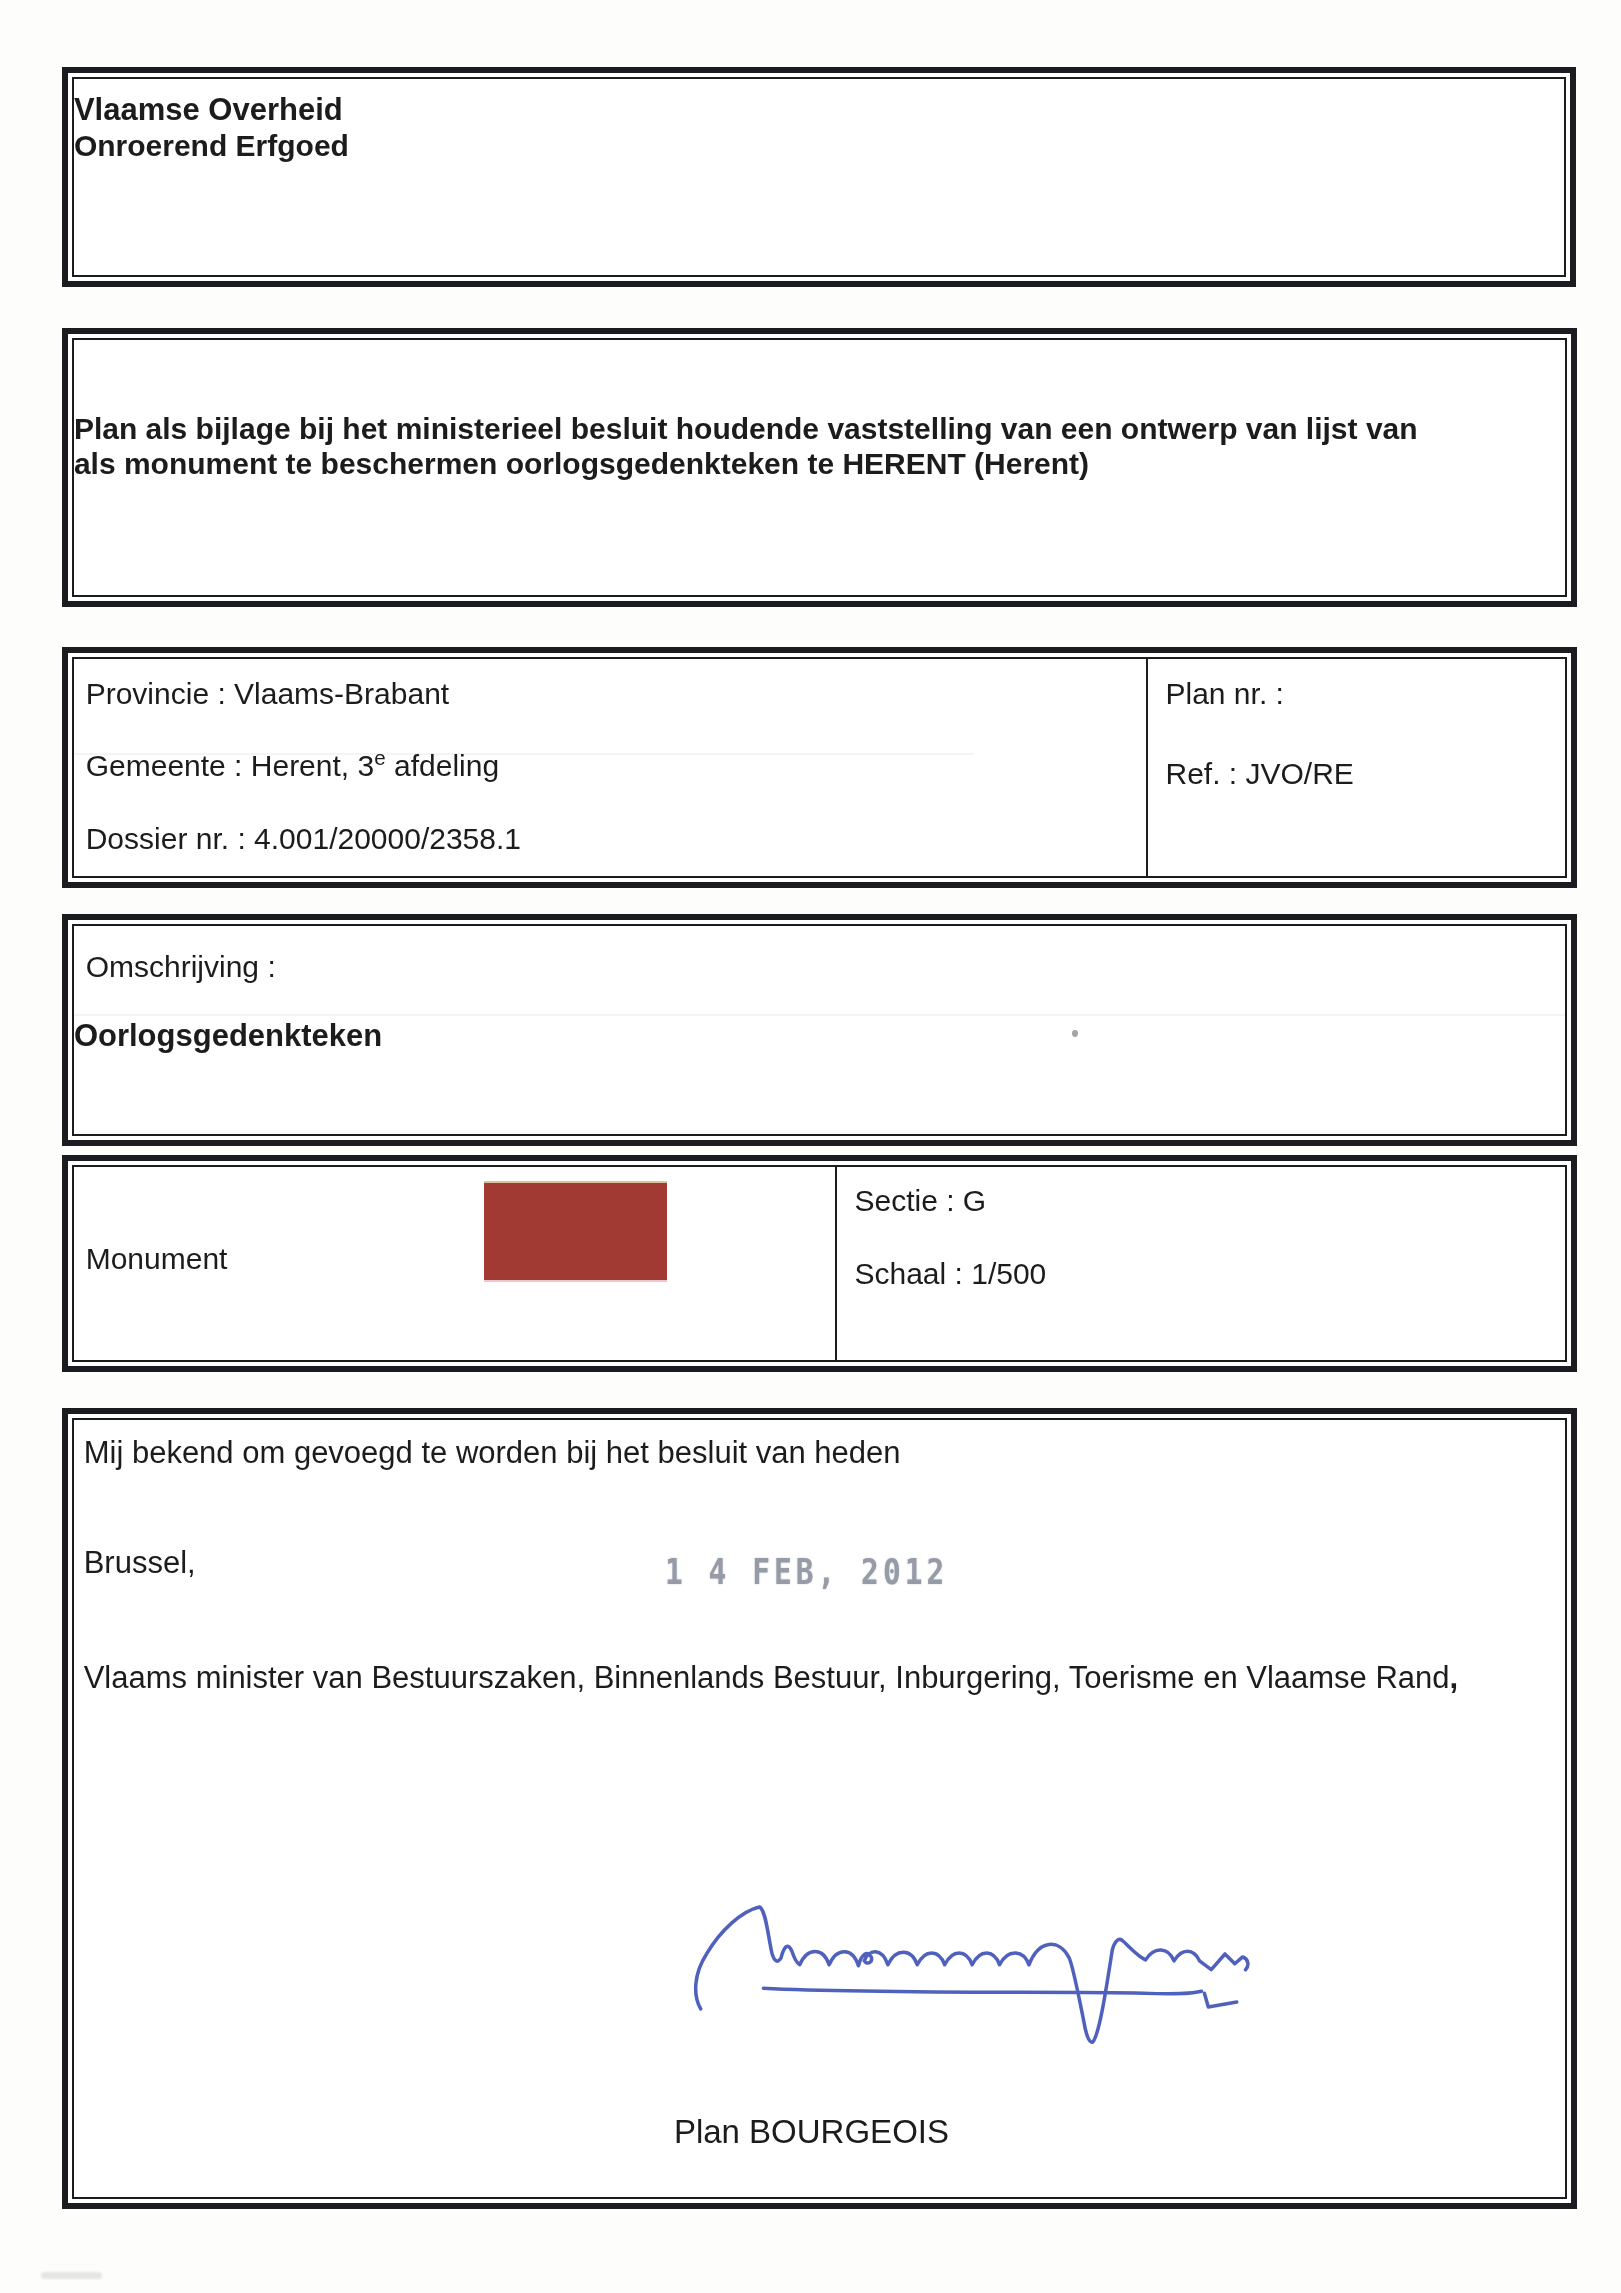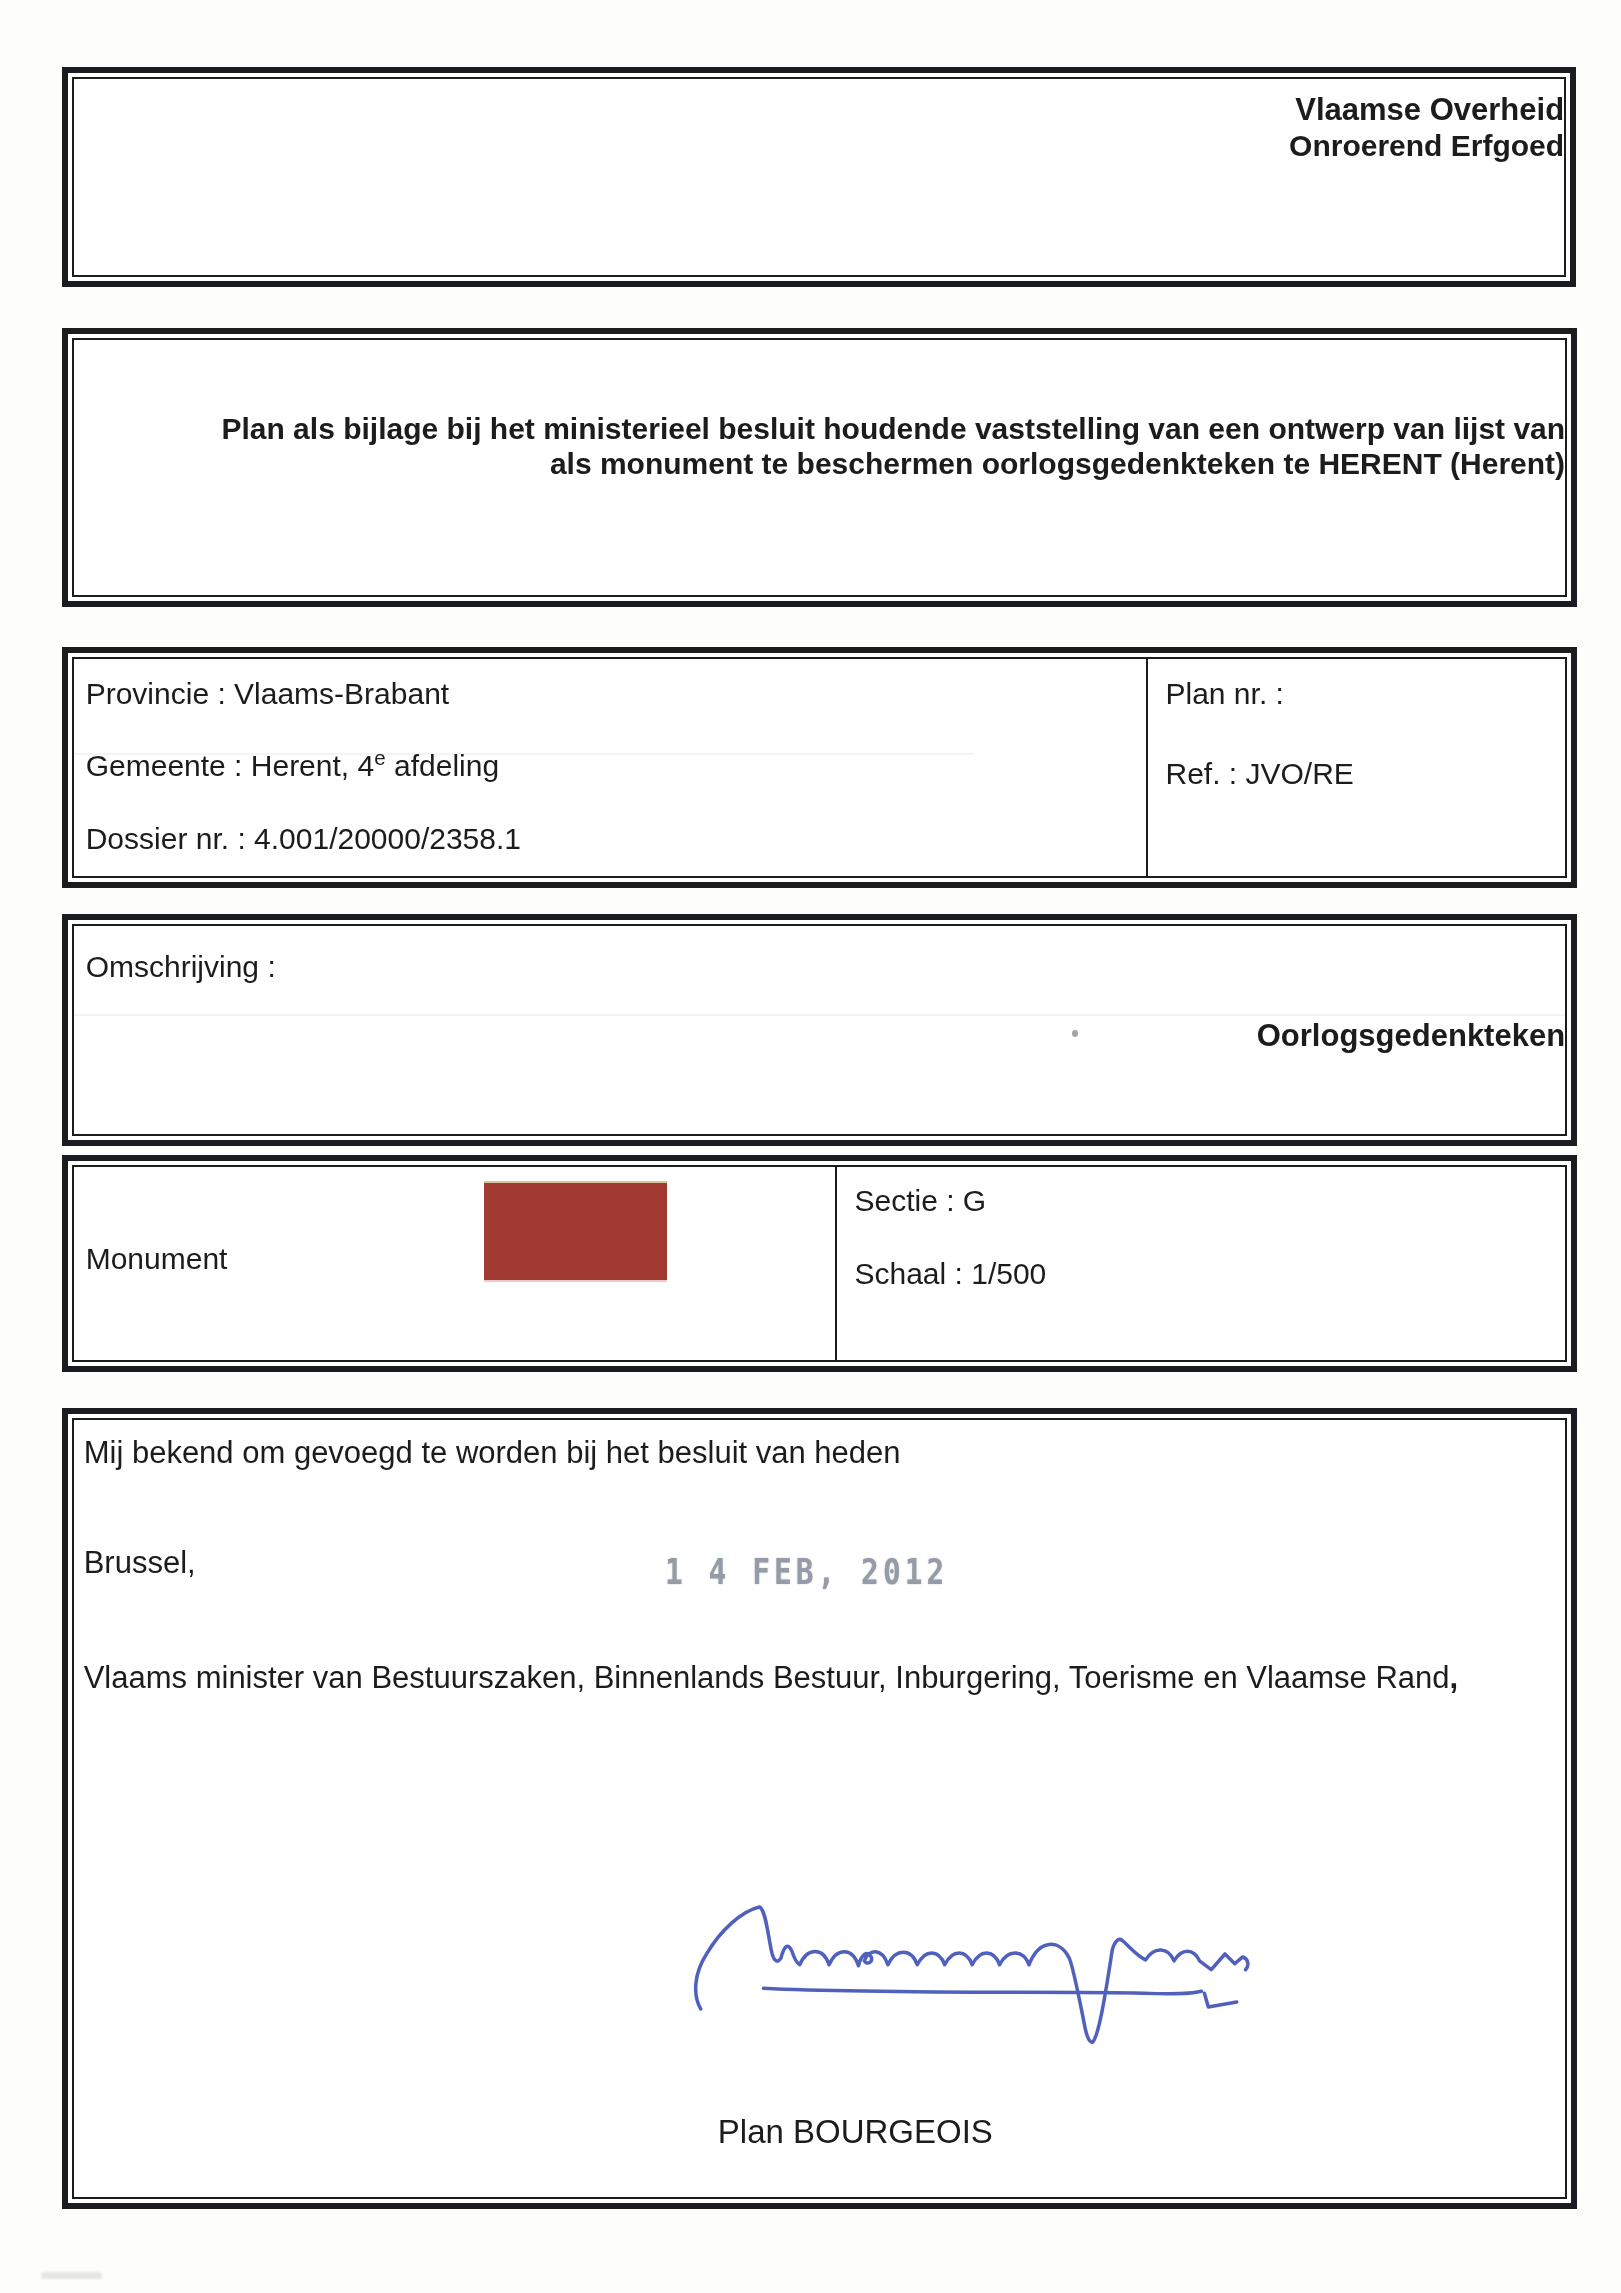--- a/index.html
+++ b/index.html
@@ -14,21 +14,21 @@
   body{font-family:"Liberation Sans","DejaVu Sans",sans-serif;color:var(--text);}
   .page{
     position:relative;width:1621px;height:2294px;background:#fdfdfc;
     overflow:hidden;margin:0 auto;
   }
   
   .dbox{position:absolute;border:6.9px solid var(--ink);background:#fff;}
   .inner{position:absolute;inset:3.9px;border:2.9px solid var(--ink);background:#fff;}
   .abs{position:absolute;}
   .b{font-weight:bold;}
-  .center{text-align:right;margin-left:15px;}
+  .center{text-align:left;}
   .fs31{font-size:30px;}
   .fs32{font-size:31px;}
   .fs34{font-size:33px;}
   sup.e{font-size:20.6px;vertical-align:super;line-height:0;}
   .cell-divider{border-left:2.9px solid var(--ink);}
   .streak{position:absolute;left:0;right:0;height:2px;background:rgba(60,60,60,0.06);}
   .speck{position:absolute;width:5.9px;height:6.9px;border-radius:50%;background:rgba(90,90,95,0.55);}
   .swatch{position:absolute;background:var(--swatch);box-shadow:0 -2px 0 rgba(190,150,70,.55), 0 2px 0 rgba(220,130,140,.45);}
   .stamp{
     position:absolute;color:var(--stamp);
@@ -61,21 +61,21 @@
         <div class="b fs31" style="line-height:35px;">als monument te beschermen oorlogsgedenkteken te HERENT (Herent)</div>
       </div>
     </div>
   </div>
 
   <div class="dbox" style="left:62px;top:647px;width:1515px;height:241px;">
     <div class="inner">
       <div class="abs" style="left:0;top:0;bottom:0;width:900px;padding-left:12px;">
         <div class="streak" style="top:94px;"></div>
         <div class="abs fs31" style="left:11.8px;top:18.6px;">Provincie : Vlaams-Brabant</div>
-        <div class="abs fs31" style="left:11.8px;top:90px;"><span>Gemeente : Herent, 4</span><sup class="e">e</sup><span> afdeling</span></div>
+        <div class="abs fs31" style="left:11.8px;top:90px;"><span>Gemeente : Herent, 3</span><sup class="e">e</sup><span> afdeling</span></div>
         <div class="abs fs31" style="left:11.8px;top:163px;">Dossier nr. : 4.001/20000/2358.1</div>
       </div>
       <div class="abs cell-divider" style="left:1072px;top:0;bottom:0;right:0;">
         <div class="abs fs31" style="left:17.6px;top:18.6px;">Plan nr. :</div>
         <div class="abs fs31" style="left:17.6px;top:98px;">Ref. : JVO/RE</div>
       </div>
     </div>
   </div>
 
   <div class="dbox" style="left:62px;top:914px;width:1515px;height:232px;">

